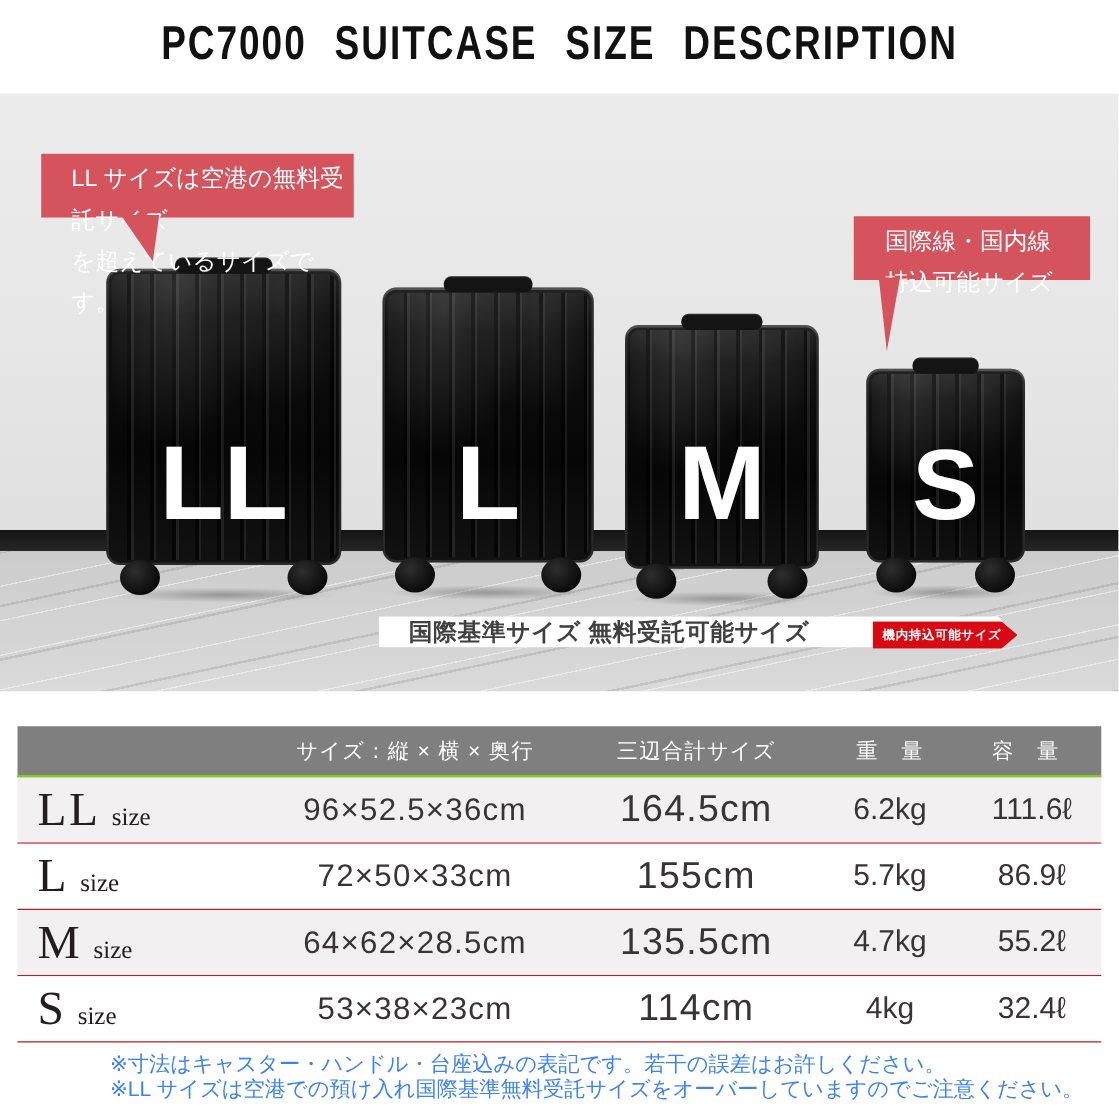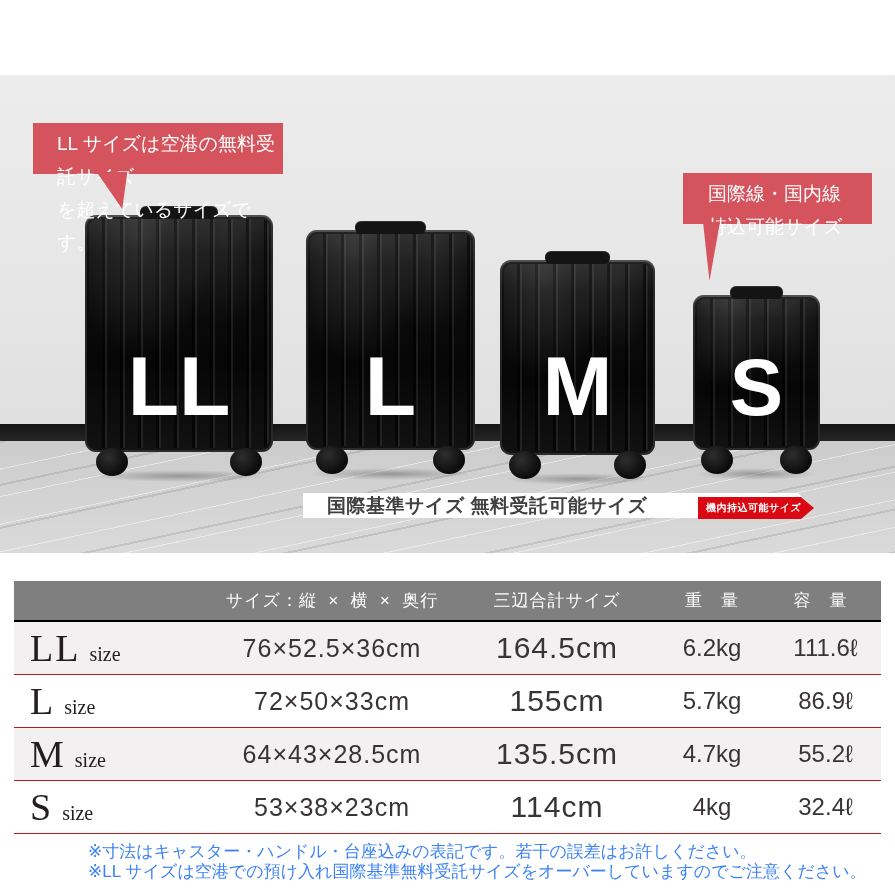--- a/index.html
+++ b/index.html
@@ -69,21 +69,21 @@
     clip-path:polygon(0 0, calc(100% - 13px) 0, 100% 50%, calc(100% - 13px) 100%, 0 100%); }
   .banner-white-label { padding-left:24px; font-size:19px; font-weight:700; color:#404040; letter-spacing:0.5px; }
   .banner-arrow { position:absolute; left:698px; top:422px; width:116px; height:22px;
     background:#d90812; z-index:7; display:flex; align-items:center; justify-content:flex-start;
     clip-path:polygon(0 0, calc(100% - 13px) 0, 100% 50%, calc(100% - 13px) 100%, 0 100%); }
   .banner-arrow-label { padding-left:8px; font-size:10px; font-weight:700; color:#ffffff; letter-spacing:0.5px; }
 
   
   .spec-table { position:absolute; left:14px; top:581px; width:867px; }
   .thead { display:grid; grid-template-columns:200px 236px 214px 96px 1fr; align-items:center;
-    height:41px; background:#7f7f7f; border-bottom:2px solid #000000; color:#ffffff; font-size:17px;font-family:Liberation Mono, monospace; }
+    height:41px; background:#7f7f7f; border-bottom:2px solid #84cc16; color:#ffffff; font-size:17px; }
   .thead .cell { text-align:center; letter-spacing:1px; }
   .trow { display:grid; grid-template-columns:200px 236px 214px 96px 1fr; align-items:center;
     height:53px; background:#ffffff; border-bottom:1px solid #b91c1c; color:#3a3335; }
   .trow.alt { background:#f2f0f0; }
   .cell { text-align:center; }
   .c-label { text-align:left; padding-left:16px; color:#231d1f; font-family:"Liberation Serif","DejaVu Serif",serif; }
   .c-label .lbl { font-size:38px; letter-spacing:2px; }
   .c-label .suf { font-size:20px; margin-left:9px; }
   .c-dim   { font-size:25px; letter-spacing:1px; }
   .c-total { font-size:30px; letter-spacing:1px; }
@@ -91,20 +91,23 @@
   .c-cap   { font-size:24px; padding-left:10px; }
 
   
   .notes { position:absolute; left:88px; top:842px; color:#3b82f6; font-size:17px; line-height:20px; }
 </style>
 </head>
 <body>
 
 <div class="page">
 
+  <div class="title-wrap">
+    <span class="title-text">PC7000 SUITCASE SIZE DESCRIPTION</span>
+  </div>
 
   <div class="photo">
     <div class="baseboard"></div>
     <div class="floor"></div>
 
     <div>
         <div class="case case-ll">
           <div class="handle"></div>
           <div class="shell"></div>
           <div class="wheel wheel-l"></div>
@@ -154,35 +157,35 @@
     <div class="thead">
       <div class="cell"></div>
       <div class="cell">サイズ：縦 × 横 × 奥行</div>
       <div class="cell">三辺合計サイズ</div>
       <div class="cell">重　量</div>
       <div class="cell">容　量</div>
     </div>
     <div>
         <div class="trow alt">
           <div class="cell c-label"><span class="lbl">LL</span><span class="suf">size</span></div>
-          <div class="cell c-dim">76×52.5×36cm</div>
+          <div class="cell c-dim">96×52.5×36cm</div>
           <div class="cell c-total">164.5cm</div>
           <div class="cell c-weight">6.2kg</div>
           <div class="cell c-cap">111.6ℓ</div>
         </div>
         <div class="trow">
           <div class="cell c-label"><span class="lbl">L</span><span class="suf">size</span></div>
           <div class="cell c-dim">72×50×33cm</div>
           <div class="cell c-total">155cm</div>
           <div class="cell c-weight">5.7kg</div>
           <div class="cell c-cap">86.9ℓ</div>
         </div>
         <div class="trow alt">
           <div class="cell c-label"><span class="lbl">M</span><span class="suf">size</span></div>
-          <div class="cell c-dim">64×43×28.5cm</div>
+          <div class="cell c-dim">64×62×28.5cm</div>
           <div class="cell c-total">135.5cm</div>
           <div class="cell c-weight">4.7kg</div>
           <div class="cell c-cap">55.2ℓ</div>
         </div>
         <div class="trow">
           <div class="cell c-label"><span class="lbl">S</span><span class="suf">size</span></div>
           <div class="cell c-dim">53×38×23cm</div>
           <div class="cell c-total">114cm</div>
           <div class="cell c-weight">4kg</div>
           <div class="cell c-cap">32.4ℓ</div>

